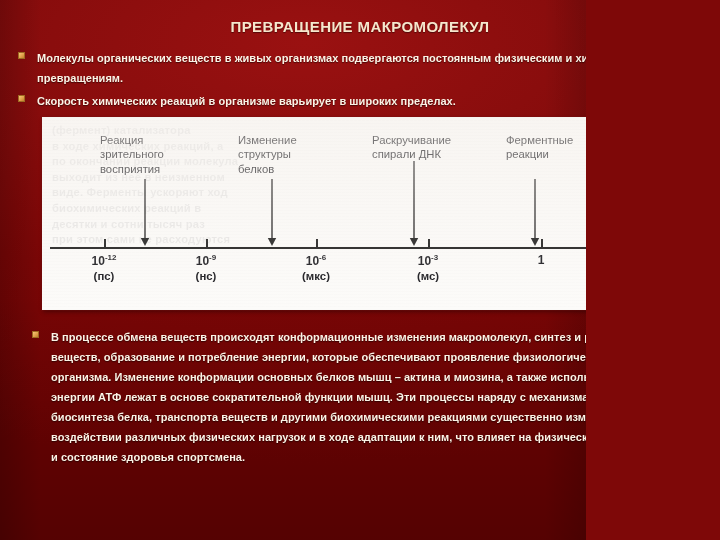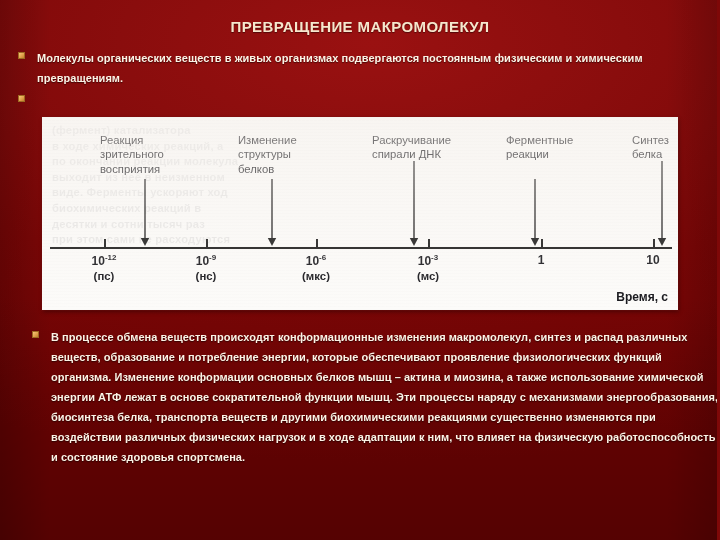--- a/index.html
+++ b/index.html
@@ -9,21 +9,21 @@
   body {
     width: 720px;
     height: 540px;
     overflow: hidden;
     font-family: "Liberation Sans", "DejaVu Sans", sans-serif;
     background: #7e0808;
   }
 
   #slide {
     position: relative;
-    width: 717px;
+    width: 586px;
     height: 540px;
     background:
       radial-gradient(ellipse 900px 420px at 52% 8%, #9a1111 0%, #8a0d0d 28%, #7a0606 60%, #6d0202 100%);
     overflow: hidden;
   }
 
   
   #slide::after {
     content: "";
     position: absolute;
@@ -190,20 +190,21 @@
 
   <div class="slide-title">ПРЕВРАЩЕНИЕ МАКРОМОЛЕКУЛ</div>
 
   <div class="bullet-list" id="top-bullets">
     <div class="bullet-item">
       <span class="bullet-marker"></span>
       <span class="bullet-text">Молекулы органических веществ в живых организмах подвергаются постоянным физическим и химическим превращениям.</span>
     </div>
     <div class="bullet-item">
       <span class="bullet-marker"></span>
+      <span class="bullet-text">Скорость химических реакций в организме варьирует в широких пределах.</span>
     </div>
   </div>
 
   <div id="figure-panel">
 
     <div class="ghost-layer" id="ghost-layer">
         <div class="g-line">(фермент)  катализатора</div>
         <div class="g-line">в ходе химических реакций, а</div>
         <div class="g-line">по окончании реакции молекула</div>
         <div class="g-line">выходит из неё в неизменном</div>

